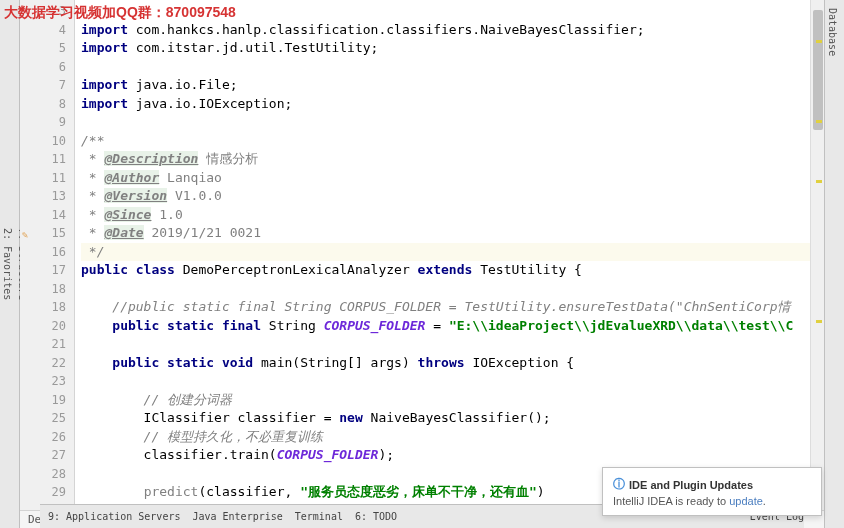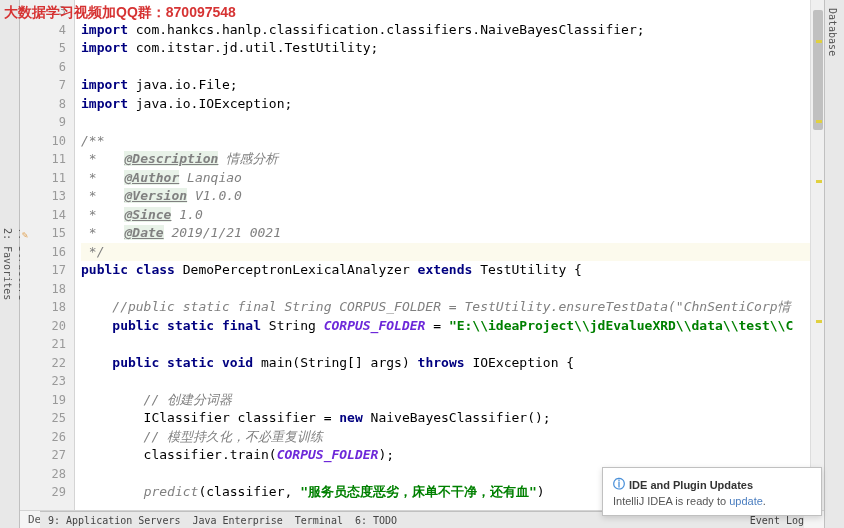--- a/index.html
+++ b/index.html
@@ -85,39 +85,39 @@
   white-space: pre;
   overflow: hidden;
 }
 .code-line {
   height: 18.5px;
 }
 .kw { color: #000080; font-weight: bold; }
 .str { color: #008000; font-weight: bold; }
 .com { color: #808080; font-style: italic; }
 .doc { color: #808080; font-style: italic; }
-.doctag { color: #808080; font-style: italic; font-weight: bold; text-decoration: underline; background: #e8f2e8; margin-left: 20px; }
-.docval { color: #808080; font-style: italic; }
+.doctag { color: #808080; font-style: italic; font-weight: bold; text-decoration: underline; background: #e8f2e8; }
+.docval { color: #808080; }
 .cls { color: #000; }
 .field { color: #6d28d9; font-weight: bold; font-style: italic; }
 .current-line { background: #fcfaed; }
 .breadcrumb {
   height: 18px;
   background: #f5f5f5;
   border-top: 1px solid #d4d4d4;
   font-size: 11px;
   color: #555;
   padding: 2px 8px;
 }
 .bottom-bar {
   position: absolute;
   bottom: 0;
   left: 20px;
   right: 20px;
-  height: 17px;
+  height: 24px;
   background: #e8e8e8;
   border-top: 1px solid #c0c0c0;
   display: flex;
   font-size: 10px;
   color: #444;
   align-items: center;
   gap: 12px;
   padding-left: 8px;
   justify-content: center;
 }

